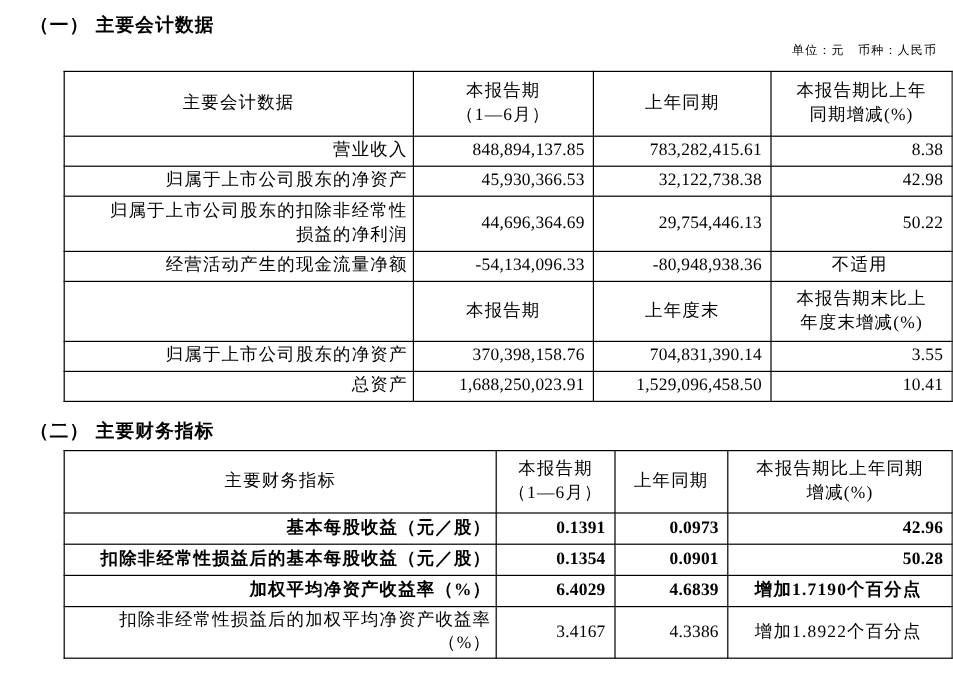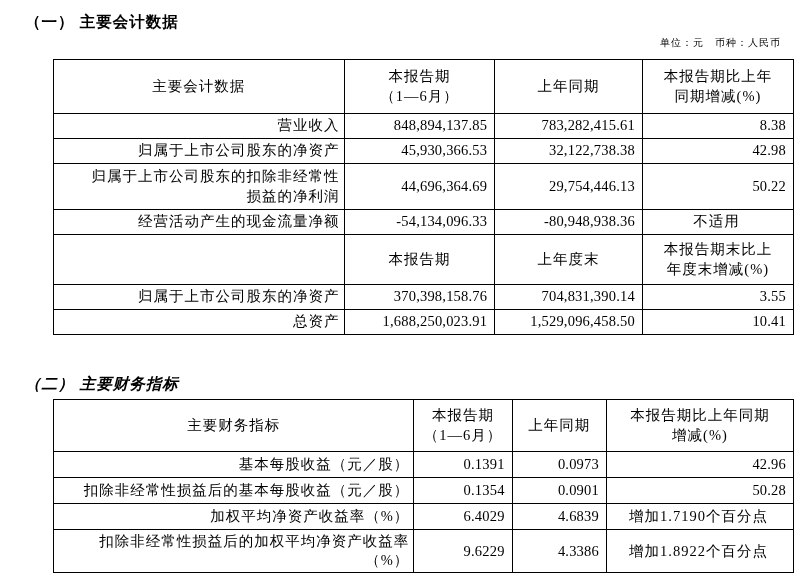--- a/index.html
+++ b/index.html
@@ -12,21 +12,21 @@
   .content { padding-left: 25px; padding-top: 13px; border-radius: 10px; }
   .sec-title {
     font-family: "Liberation Sans", "DejaVu Sans", sans-serif;
     font-weight: bold;
     font-size: 15.5px;
     letter-spacing: 1px;
     color: #000;
     line-height: 18px;
   }
   .title-1 { margin-top: 0; }
-  .title-2 { margin-top: 40px; margin-bottom: 6px; font-style: italic; }
+  .title-2 { margin-top: 16px; margin-bottom: 6px; }
   .unit-note {
     width: 756px;
     text-align: right;
     font-size: 10px;
     letter-spacing: 1px;
     line-height: 18px;
     margin-top: 3px;
   }
   table.rpt {
     border-collapse: collapse;
@@ -52,21 +52,21 @@
     font-size: 15px;
     letter-spacing: 0.2px;
   }
   td.num.cjk { letter-spacing: 1px; text-align: center; }
   
   .t1 tr.r-hdr  { height: 54px; }
   .t1 tr.r-std  { height: 25px; }
   .t1 tr.r-tall { height: 46px; }
   .t1 tr.r-sub  { height: 50px; }
   .t2 tr.r-hdr  { height: 52px; }
-  .t2 tr.r-std  { height: 26px; }
+  .t2 tr.r-std  { height: 26px; font-weight: bold; }
   .t2 tr.r-tall { height: 36px; }
 </style>
 </head>
 <body>
 
 <div class="content">
 
   <div class="sec-title title-1">（一） 主要会计数据</div>
 
   <div class="unit-note">单位：元　币种：人民币</div>
@@ -166,20 +166,20 @@
       </tr>
       <tr class="r-std">
         <td class="lbl">加权平均净资产收益率（%）</td>
         <td class="num">6.4029</td>
         <td class="num">4.6839</td>
         <td class="num cjk">增加1.7190个百分点</td>
       </tr>
       <tr class="r-tall">
         <td class="lbl pre">扣除非经常性损益后的加权平均净资产收益率
 （%）</td>
-        <td class="num">9.6229</td>
+        <td class="num">3.4167</td>
         <td class="num">4.3386</td>
         <td class="num cjk">增加1.8922个百分点</td>
       </tr>
     </tbody>
   </table>
 
 </div>
 
 </body></html>

